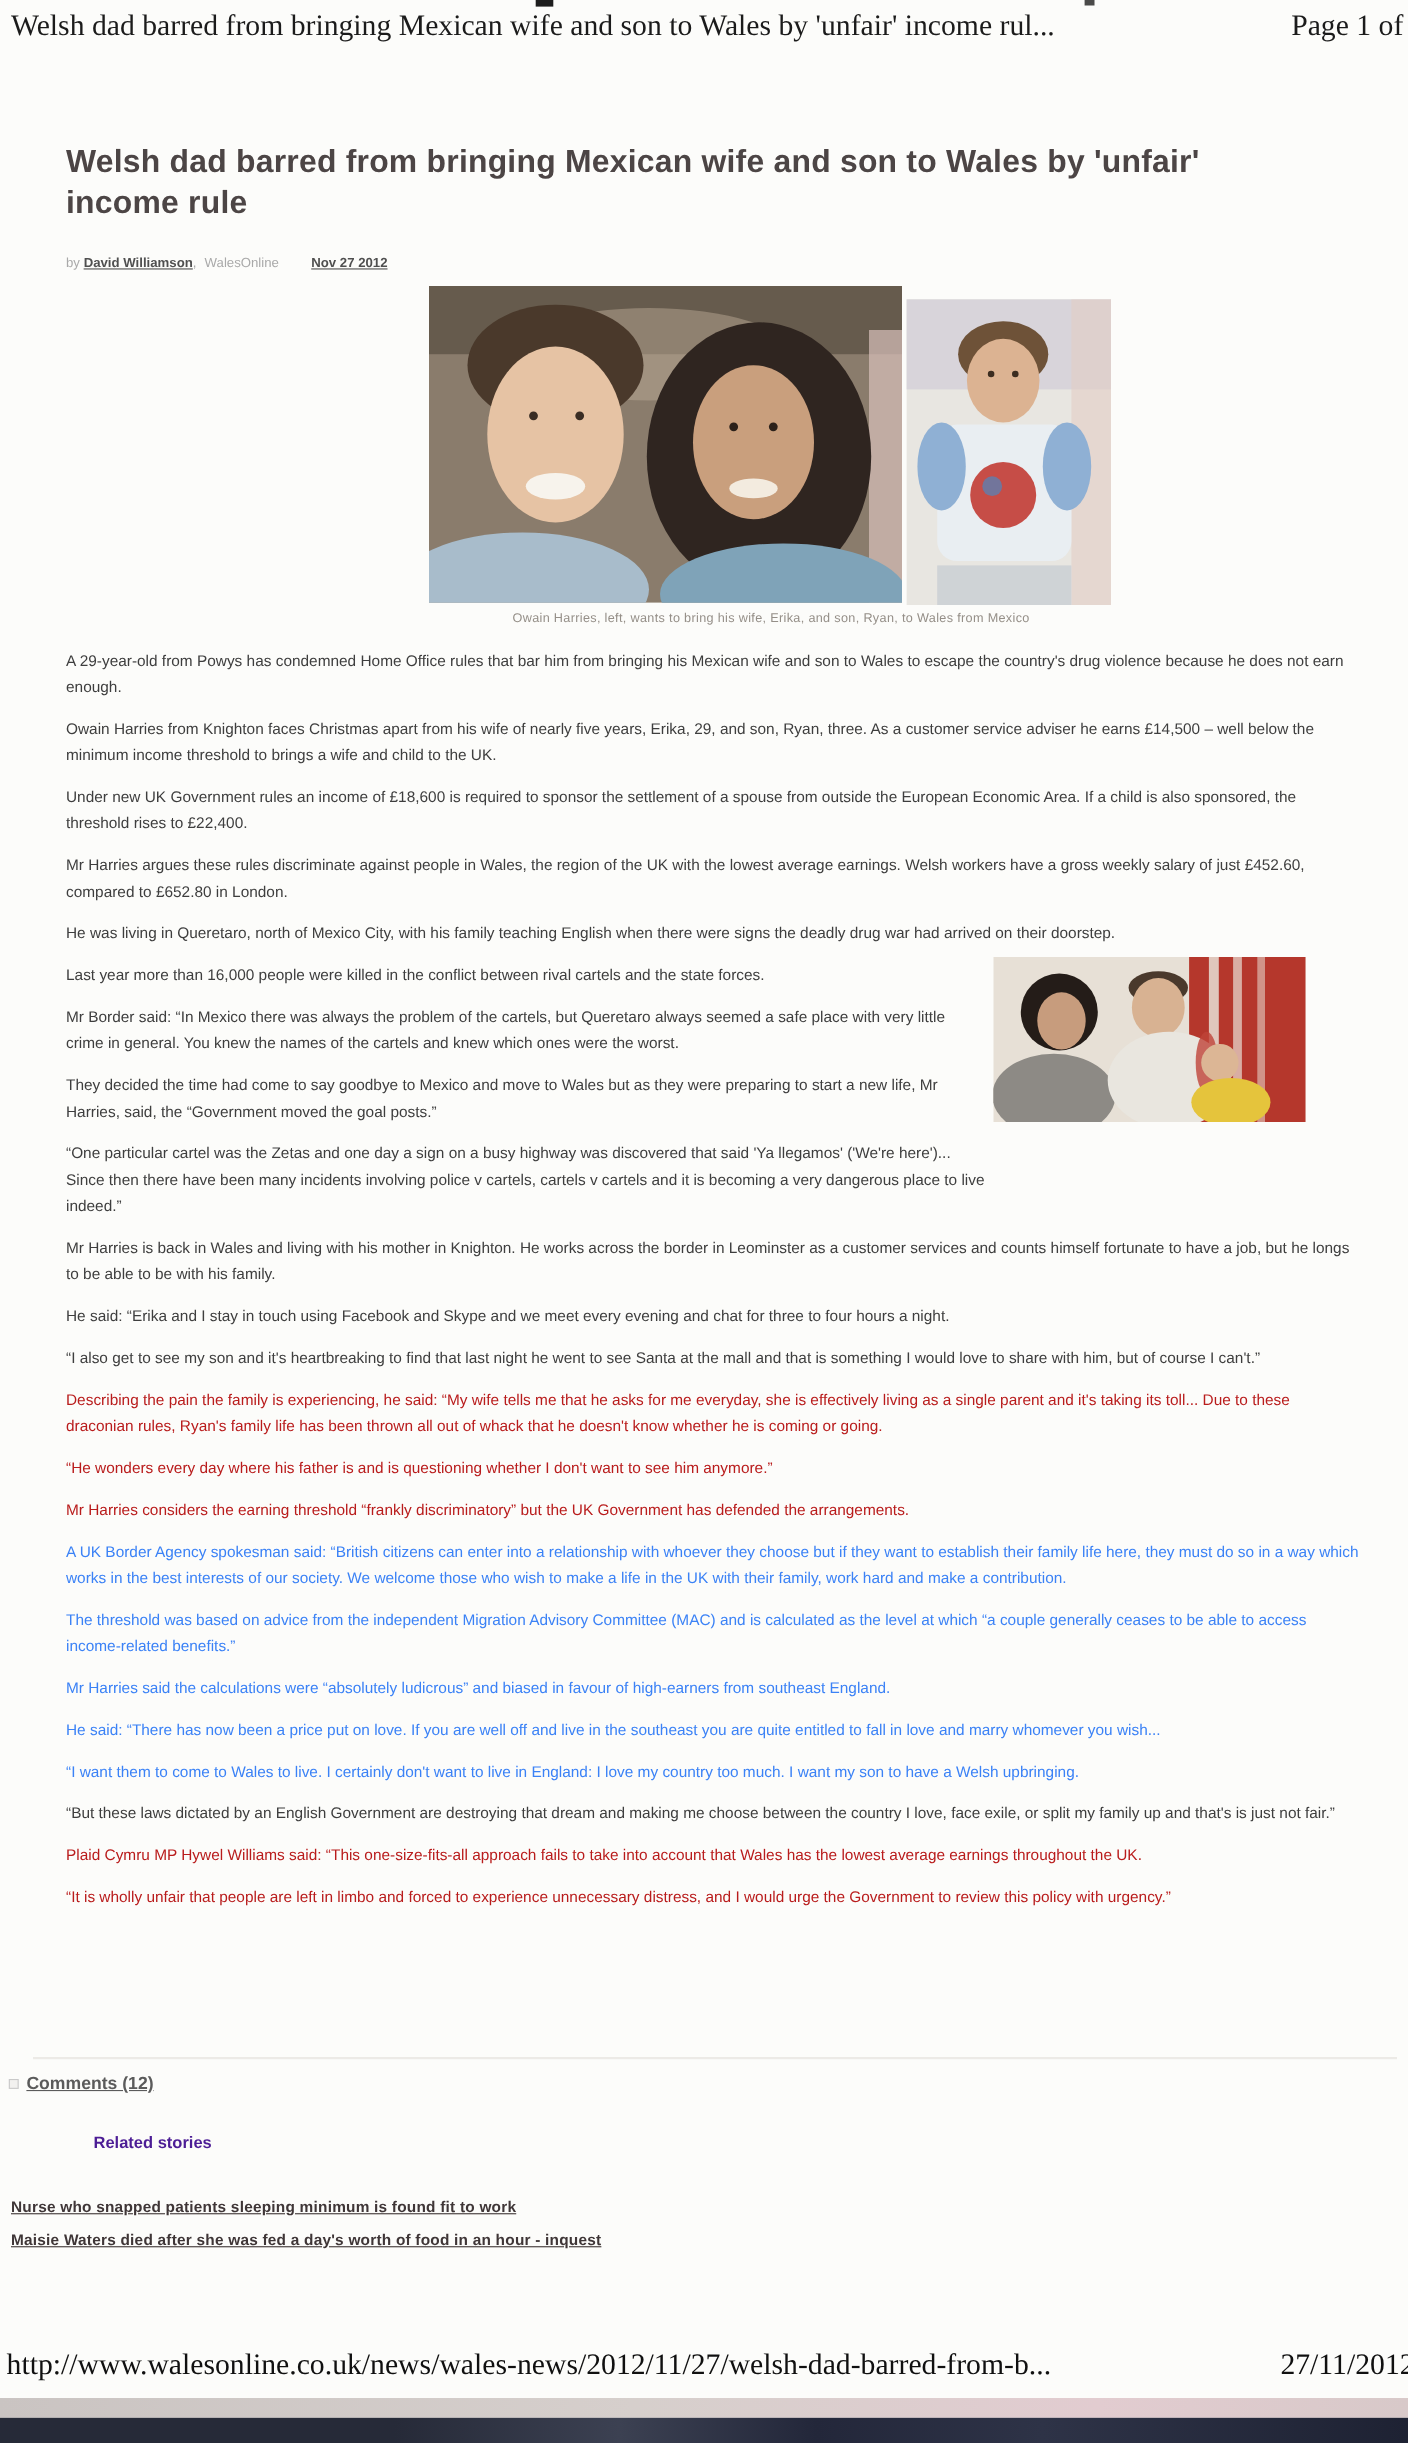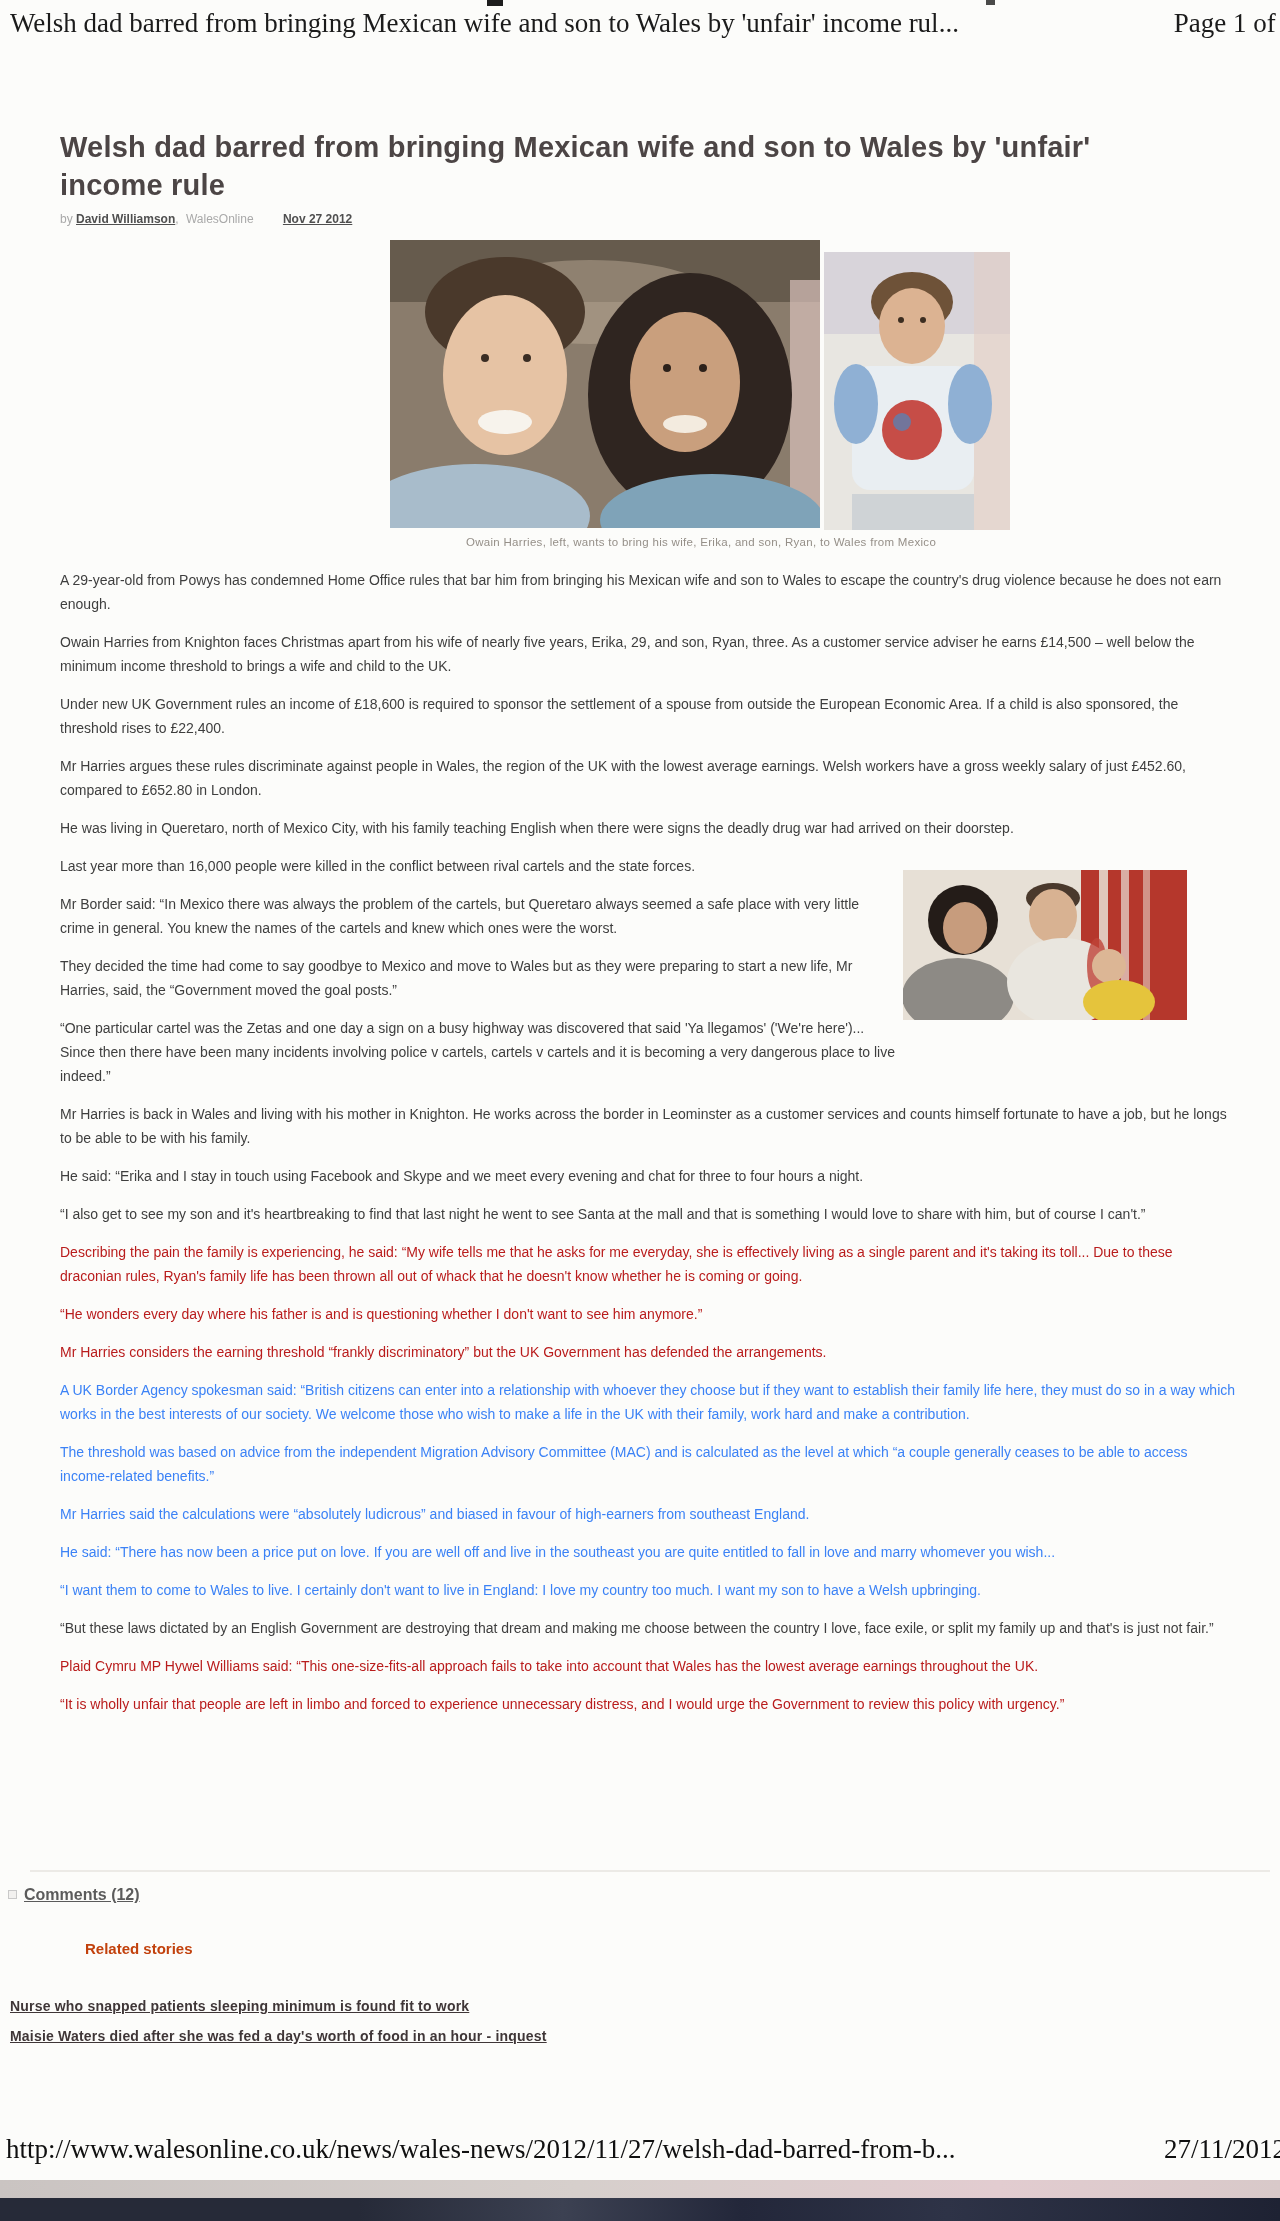--- a/index.html
+++ b/index.html
@@ -29,21 +29,21 @@
   .band-dark{
     position:absolute;left:0;top:2198px;width:1280px;height:23px;
     background:linear-gradient(90deg,#262a38 0%,#262a38 28%,#3c4152 44%,#23273a 58%,#2e3347 74%,#1e2233 100%);
   }
   
   .article{position:absolute;left:60px;top:128px;width:1176px;height:1760px;}
   h1.title{
     margin:0;width:1120px;font-size:29px;line-height:38px;font-weight:bold;
     color:#4c4545;letter-spacing:.2px;
   }
-  .byline{margin-top:8px;font-size:12px;color:#a9a9a9;}
+  .byline{margin-top:28px;font-size:12px;color:#a9a9a9;}
   .byline .author,.byline .bdate{color:#4f4f4f;font-weight:bold;text-decoration:underline;cursor:pointer;}
   .byline .bdate{margin-left:26px;}
   .byline .sep{margin-right:4px;color:#a9a9a9;}
   .photo-strip{margin:14px 0 0 330px;width:622px;display:flex;gap:4px;align-items:flex-start;}
   .photo-strip svg{display:block;}
   .son-offset{margin-top:12px;}
   .photo-caption{
     margin:6px 0 0 330px;width:622px;text-align:center;
     font-size:11.5px;color:#958f88;letter-spacing:.3px;
   }
@@ -52,21 +52,21 @@
   .body-copy p.narrow{width:836px;}
   .body-copy p.mid{color:#b91c1c;}
   .body-copy p.light{color:#3b82f6;}
   .photo-family{position:absolute;left:843px;top:742px;width:284px;height:150px;}
   
   .comment-bullet{position:absolute;left:8px;top:1890px;width:7px;height:7px;border:1px solid #c9c9c9;background:#f2f1ef;}
   .comments-link{
     position:absolute;left:24px;top:1886px;font-size:16px;font-weight:bold;
     color:#5b5b5b;text-decoration:underline;cursor:pointer;
   }
-  .related-heading{position:absolute;left:85px;top:1940px;font-size:15px;font-weight:bold;color:#c2410c;}
+  .related-heading{position:absolute;left:85px;top:1940px;font-size:15px;font-weight:bold;color:#4c1d95;}
   .related-link{
     position:absolute;left:10px;font-size:14px;font-weight:bold;letter-spacing:.2px;
     color:#3f3637;text-decoration:underline;cursor:pointer;
   }
   .rl1{top:1998px;}
   .rl2{top:2028px;}
 </style>
 </head>
 <body>
 

